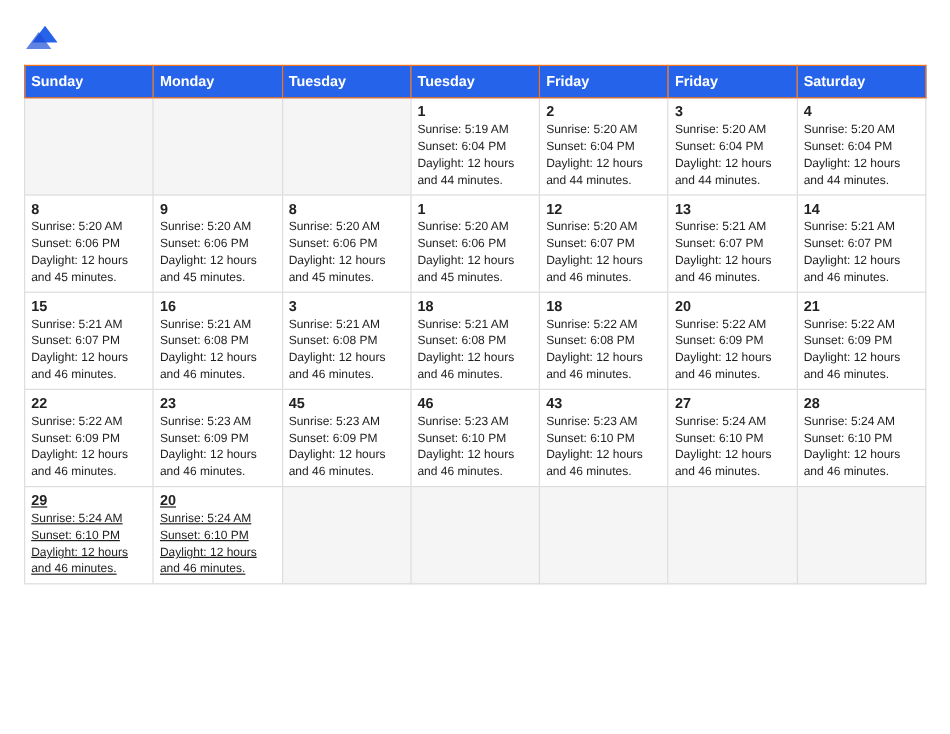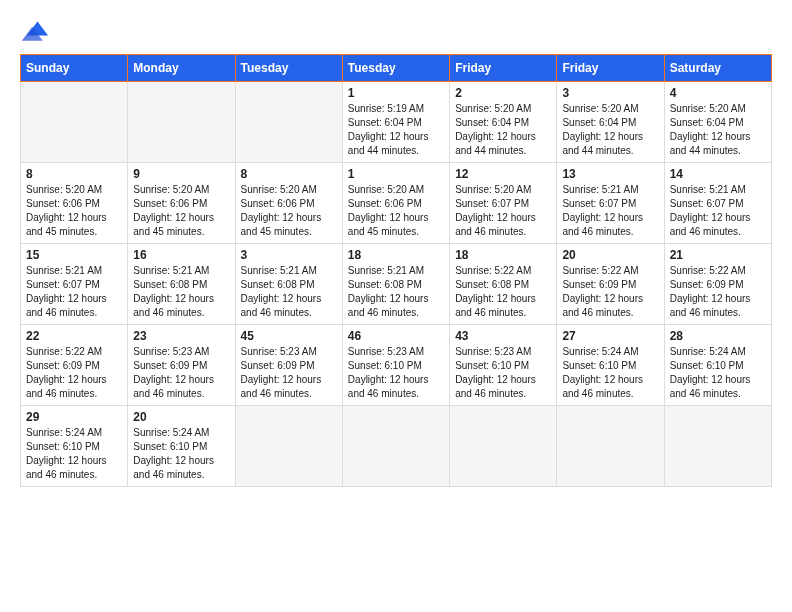--- a/index.html
+++ b/index.html
@@ -90,20 +90,21 @@
       font-weight: bold;
       margin-bottom: 2px;
     }
     .day-info {
       font-size: 10px;
       line-height: 1.4;
       color: #222;
     }
     .last-row td {
       height: 68px;
+      text-decoration: underline;
     }
   </style>
 </head>
 <body>
 
 <div class="page">
   <div class="header">
     <div class="logo">
       <svg class="logo-icon" viewBox="0 0 32 32">
         <polygon points="20,4 32,20 8,20" fill="#2563eb"></polygon>

